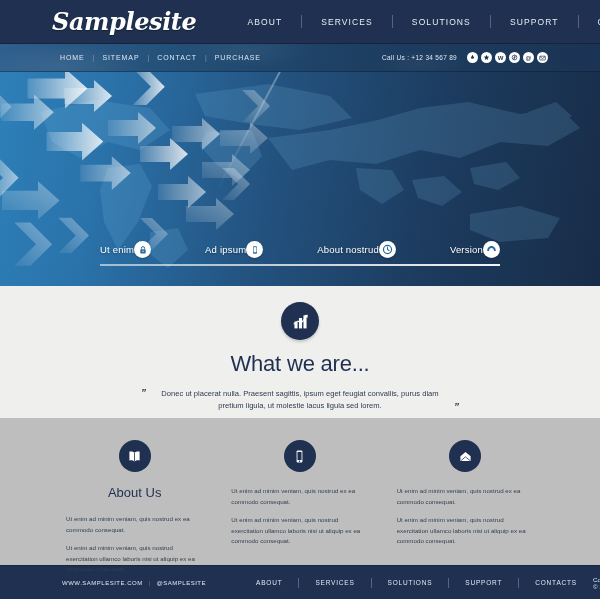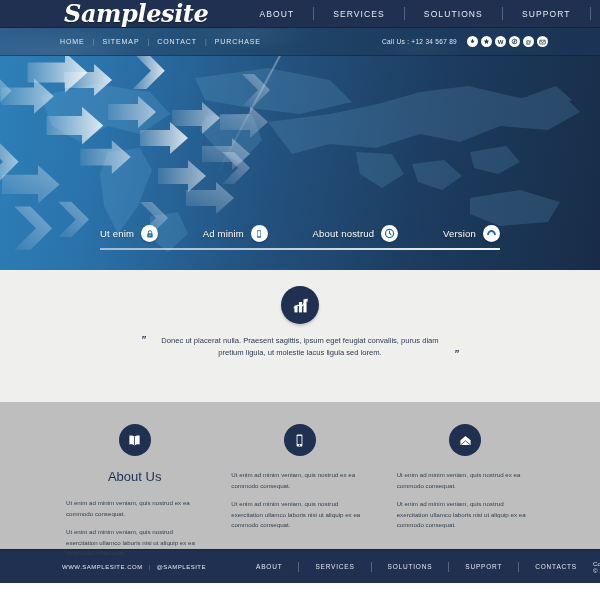--- a/index.html
+++ b/index.html
@@ -6,24 +6,23 @@
   html,body { width:600px; height:600px; overflow:hidden; }
   body {
     font-family:"Liberation Sans", sans-serif;
     background:#ffffff;
     -webkit-font-smoothing:antialiased;
   }
   .page { position:relative; width:600px; height:600px; overflow:hidden; }
 
   
   .topbar{
-    height:28px; background:#1f3050; position:relative;
+    height:44px; background:#1f3050; position:relative;
     display:flex; align-items:center;
     border-bottom:1px solid #16243d;
-    padding-left:12px;
   }
   .logo{
     margin-left:52px;
     color:#ffffff;
     font-family:"DejaVu Serif", serif;
     font-style:italic; font-weight:bold;
     font-size:24px; letter-spacing:-0.4px;
     text-shadow:0 1px 1px rgba(0,0,0,.35);
   }
   .mainnav{ display:flex; align-items:center; margin-left:32px; }
@@ -79,21 +78,21 @@
   .hero .shine{
     position:absolute; left:300px; top:-40px; width:2px; height:180px;
     background:linear-gradient(180deg,rgba(255,255,255,.45),rgba(255,255,255,0));
     transform:rotate(28deg); transform-origin:top center;
   }
   .heromenu{
     position:absolute; left:100px; right:100px; bottom:28px;
     display:flex; align-items:center; justify-content:space-between;
     z-index:5;
   }
-  .hm-item{ display:flex; align-items:center; gap:7px; }
+  .hm-item{ display:flex; align-items:center; }
   .hm-item .lbl{
     color:#ffffff; font-size:9.5px; letter-spacing:.2px;
     text-shadow:0 1px 2px rgba(0,0,0,.3);
   }
   .hm-icon{
     width:17px; height:17px; border-radius:50%;
     background:#fff; display:flex; align-items:center; justify-content:center;
     box-shadow:0 1px 2px rgba(0,0,0,.25);
   }
   .hm-icon svg{ display:block; }
@@ -301,21 +300,21 @@
         <span class="hm-icon">
           <svg width="10" height="10" viewBox="0 0 12 12">
             <path d="M4 5.2 V4 a2 2 0 0 1 4 0 v1.2" fill="none" stroke="#2a6b9e" stroke-width="1.2"></path>
             <rect x="2.8" y="5.2" width="6.4" height="5" rx="1" fill="#2a6b9e"></rect>
             <circle cx="6" cy="7.4" r=".8" fill="#fff"></circle>
           </svg>
         </span>
       </div>
 
       <div class="hm-item">
-        <span class="lbl">Ad minim</span>
+        <span class="lbl">Ad ipsum</span>
         <span class="hm-icon">
           <svg width="10" height="10" viewBox="0 0 12 12">
             <rect x="3.6" y="1.4" width="4.8" height="9.2" rx="1" fill="#2a6b9e"></rect>
             <rect x="4.3" y="2.6" width="3.4" height="6" fill="#fff"></rect>
             <circle cx="6" cy="9.5" r=".5" fill="#fff"></circle>
           </svg>
         </span>
       </div>
 
       <div class="hm-item">
@@ -344,20 +343,21 @@
   <div class="whatwe">
     <div class="wheel">
       <svg width="19" height="19" viewBox="0 0 22 22">
         <rect x="4" y="11" width="3.6" height="8" fill="#fff"></rect>
         <rect x="9.2" y="7" width="3.6" height="12" fill="#fff"></rect>
         <rect x="14.4" y="4" width="3.6" height="15" fill="#fff"></rect>
         <path d="M3 14 L8 10.5 L12 12.5 L18.5 4.5" fill="none" stroke="#fff" stroke-width="1.2"></path>
         <path d="M15.4 3.6 L19.4 3.2 L19 7.2 Z" fill="#fff"></path>
       </svg>
     </div>
+    <h1 class="whattitle">What we are...</h1>
     <div class="quotewrap">
       <span class="qm">”</span>
       <p class="quote">Donec ut placerat nulla. Praesent sagittis, ipsum eget feugiat convallis, purus diam pretium ligula, ut molestie lacus ligula sed lorem.</p>
       <span class="qm close">”</span>
     </div>
   </div>
 
   <div class="features">
 
     <div class="fcol">

